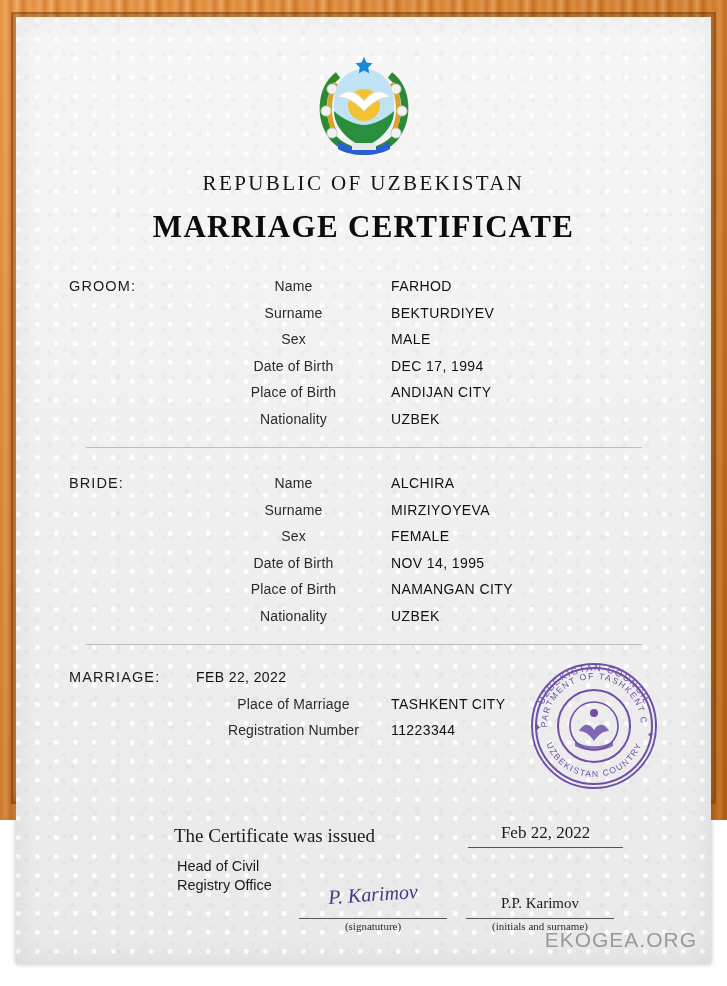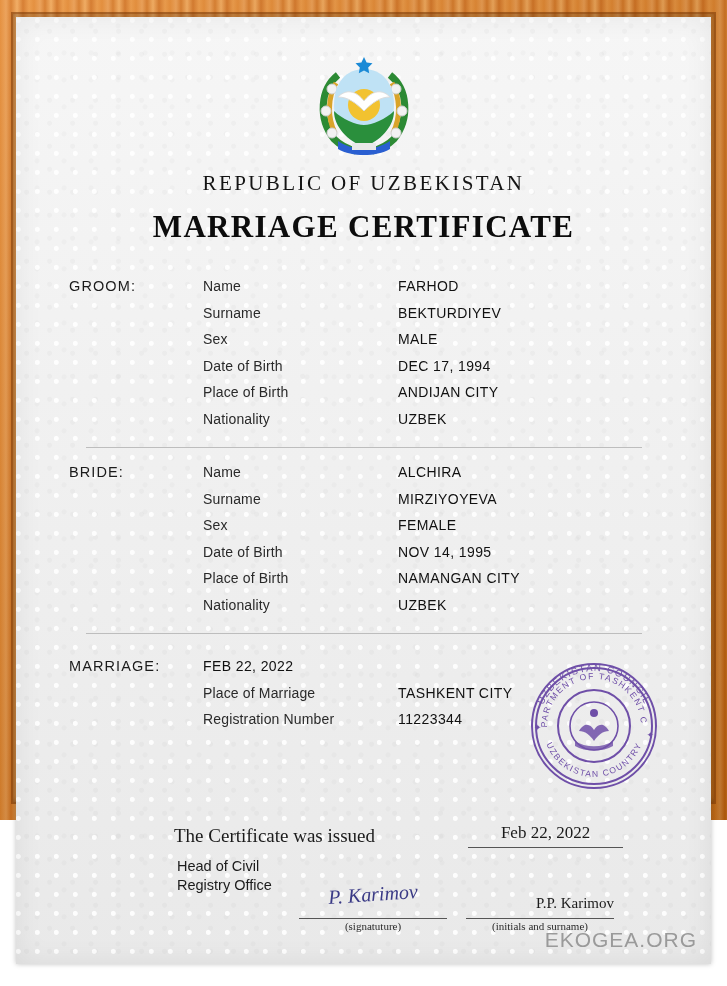--- a/index.html
+++ b/index.html
@@ -90,21 +90,22 @@
     font-size: 31px;
     font-weight: bold;
     letter-spacing: 1.3px;
     color: #0c0c0c;
     margin-top: 13px;
   }
 
   
   .section {
     position: relative;
-    padding: 0 0 0 7px;
+    padding: 0 0 0 0;
+    text-align: center;
   }
   .sec-head {
     position: absolute;
     left: 53px;
     font-size: 14.5px;
     letter-spacing: 1.1px;
     color: #1b1b1b;
   }
   .rows {
     margin-left: 180px;
@@ -200,21 +201,21 @@
     text-align: center;
     font-family: "Liberation Serif", serif;
     font-size: 11px;
     color: #2b2b2b;
   }
   .initials {
     position: absolute;
     left: 450px;
     top: 878px;
     width: 148px;
-    text-align: right;
+    text-align: center;
     font-family: "Liberation Serif", serif;
     font-size: 15px;
     color: #1b1b1b;
   }
   .initials-rule {
     position: absolute;
     left: 450px;
     top: 901px;
     width: 148px;
     border-bottom: 1px solid #555;
@@ -308,21 +309,21 @@
         </div>
         <div class="row">
           <div class="lbl">Nationality</div>
           <div class="val">UZBEK</div>
         </div>
       </div>
     </div>
 
     <div class="divider"></div>
 
-    <div class="section" style="margin-top:16px;">
+    <div class="section" style="margin-top:27px;">
       <div class="sec-head" style="top:0;">BRIDE:</div>
       <div class="rows">
         <div class="row">
           <div class="lbl">Name</div>
           <div class="val">ALCHIRA</div>
         </div>
         <div class="row">
           <div class="lbl">Surname</div>
           <div class="val">MIRZIYOYEVA</div>
         </div>

